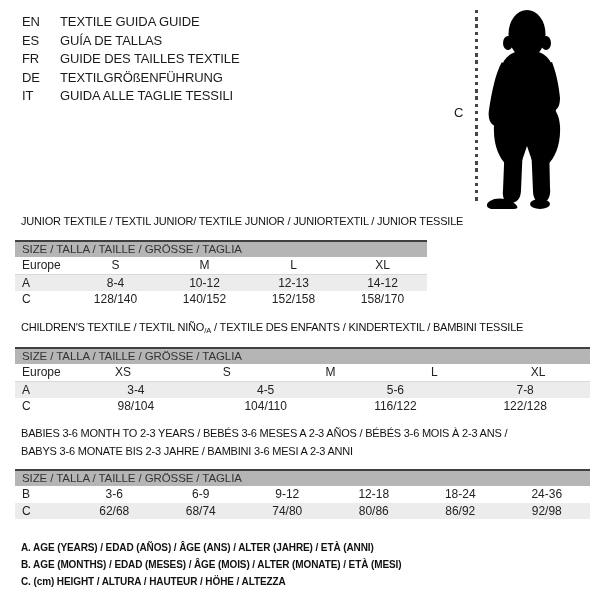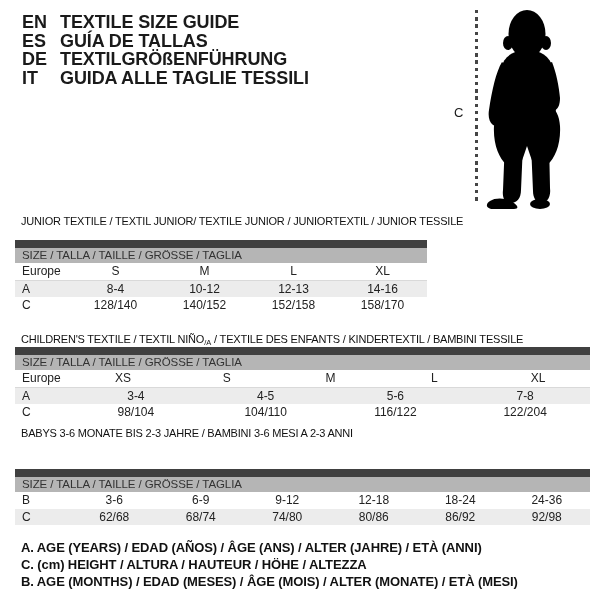--- a/index.html
+++ b/index.html
@@ -4,73 +4,77 @@
 <style>
   html,body{margin:0;padding:0;}
   body{
     width:600px;height:600px;position:relative;overflow:hidden;
     background:#ffffff;color:#1a1a1a;
     font-family:"Liberation Sans","DejaVu Sans",sans-serif;
     -webkit-font-smoothing:antialiased;
   }
   
   .lang-block{position:absolute;left:22px;top:13px;}
-  .lang-row{display:flex;line-height:18.5px;font-size:18px;font-weight:bold;letter-spacing:-0.1px;}
+  .lang-row{display:flex;line-height:18.5px;font-size:13px;font-weight:normal;letter-spacing:-0.1px;}
   .lang-code{width:38px;flex:0 0 38px;}
   .lang-label{white-space:nowrap;}
 
   
   .measure-line{
     position:absolute;left:475px;top:10px;width:3px;height:194px;
     background:repeating-linear-gradient(to bottom,#454545 0px,#454545 3.5px,transparent 3.5px,transparent 7.2px);
   }
   .measure-label{position:absolute;left:454px;top:105px;font-size:13px;color:#1a1a1a;}
   .baby-figure{position:absolute;left:484px;top:8px;}
 
   
   .table-title{
     position:absolute;left:21px;margin:0;
     font-size:11px;font-weight:normal;letter-spacing:-0.2px;white-space:nowrap;color:#111;
   }
   .table-title .sub{font-size:7.5px;vertical-align:-2px;letter-spacing:0;}
   #junior-title{top:215px;}
-  #children-title{top:333px;}
+  #children-title{top:321px;}
   #babies-title{top:425px;line-height:17.5px;}
 
   
   .size-table{position:absolute;left:15px;}
   #junior-table{top:240px;width:412px;}
   #children-table{top:347px;width:575px;}
   #babies-table{top:469px;width:575px;}
   .size-bar{
-    background:#b5b5b5;border-top:8px solid #404040;
+    background:#b5b5b5;border-top:2px solid #404040;
     height:15px;line-height:15px;padding-left:7px;
     font-size:11.5px;color:#333;letter-spacing:-0.1px;white-space:nowrap;overflow:hidden;
   }
   .trow{display:flex;align-items:center;height:16.5px;font-size:12px;color:#222;}
   .trow.shaded{background:#ececec;}
   .trow.ruled{border-bottom:1px solid #d9d9d9;}
   .trow .lbl{flex:0 0 49px;width:49px;padding-left:7px;text-align:left;}
   .trow .cell{flex:1 1 0;text-align:center;white-space:nowrap;}
 
   
   .legend{position:absolute;left:21px;top:539px;}
-  .legend-line{font-size:13px;font-weight:bold;line-height:17.2px;letter-spacing:-0.1px;white-space:nowrap;color:#111;}
+  .legend-line{font-size:10px;font-weight:bold;line-height:17.2px;letter-spacing:-0.1px;white-space:nowrap;color:#111;}
 </style>
 </head>
 <body>
 
 <div class="lang-block">
   <div class="lang-row">
     <span class="lang-code">EN</span>
-    <span class="lang-label">TEXTILE SIZE GUIDE</span>
+    <span class="lang-label">TEXTILE GUIDA GUIDE</span>
   </div>
   <div class="lang-row">
     <span class="lang-code">ES</span>
     <span class="lang-label">GUÍA DE TALLAS</span>
+  </div>
+  <div class="lang-row">
+    <span class="lang-code">FR</span>
+    <span class="lang-label">GUIDE DES TAILLES TEXTILE</span>
   </div>
   <div class="lang-row">
     <span class="lang-code">DE</span>
     <span class="lang-label">TEXTILGRÖßENFÜHRUNG</span>
   </div>
   <div class="lang-row">
     <span class="lang-code">IT</span>
     <span class="lang-label">GUIDA ALLE TAGLIE TESSILI</span>
   </div>
 </div>
@@ -101,21 +105,21 @@
     <span class="cell">S</span>
     <span class="cell">M</span>
     <span class="cell">L</span>
     <span class="cell">XL</span>
   </div>
   <div class="trow shaded">
     <span class="lbl">A</span>
     <span class="cell">8-4</span>
     <span class="cell">10-12</span>
     <span class="cell">12-13</span>
-    <span class="cell">14-16</span>
+    <span class="cell">14-12</span>
   </div>
   <div class="trow">
     <span class="lbl">C</span>
     <span class="cell">128/140</span>
     <span class="cell">140/152</span>
     <span class="cell">152/158</span>
     <span class="cell">158/170</span>
   </div>
 </div>
 
@@ -135,25 +139,26 @@
     <span class="cell">3-4</span>
     <span class="cell">4-5</span>
     <span class="cell">5-6</span>
     <span class="cell">7-8</span>
   </div>
   <div class="trow">
     <span class="lbl">C</span>
     <span class="cell">98/104</span>
     <span class="cell">104/110</span>
     <span class="cell">116/122</span>
-    <span class="cell">122/204</span>
+    <span class="cell">122/128</span>
   </div>
 </div>
 
 <h2 class="table-title" id="babies-title">
+    <span style="display:block">BABIES 3-6 MONTH TO 2-3 YEARS / BEBÉS 3-6 MESES A 2-3 AÑOS / BÉBÉS 3-6 MOIS À 2-3 ANS /</span>
     <span style="display:block">BABYS 3-6 MONATE BIS 2-3 JAHRE / BAMBINI 3-6 MESI A 2-3 ANNI</span>
   </h2>
 <div class="size-table" id="babies-table">
   <div class="size-bar">SIZE / TALLA / TAILLE / GRÖSSE / TAGLIA</div>
   <div class="trow">
     <span class="lbl">B</span>
     <span class="cell">3-6</span>
     <span class="cell">6-9</span>
     <span class="cell">9-12</span>
     <span class="cell">12-18</span>
@@ -166,15 +171,15 @@
     <span class="cell">68/74</span>
     <span class="cell">74/80</span>
     <span class="cell">80/86</span>
     <span class="cell">86/92</span>
     <span class="cell">92/98</span>
   </div>
 </div>
 
 <div class="legend">
   <div class="legend-line">A. AGE (YEARS) / EDAD (AÑOS) / ÂGE (ANS) / ALTER (JAHRE) / ETÀ (ANNI)</div>
+  <div class="legend-line">B. AGE (MONTHS) / EDAD (MESES) / ÂGE (MOIS) / ALTER (MONATE) / ETÀ (MESI)</div>
   <div class="legend-line">C. (cm) HEIGHT / ALTURA / HAUTEUR / HÖHE / ALTEZZA</div>
-  <div class="legend-line">B. AGE (MONTHS) / EDAD (MESES) / ÂGE (MOIS) / ALTER (MONATE) / ETÀ (MESI)</div>
 </div>
 
 </body></html>

